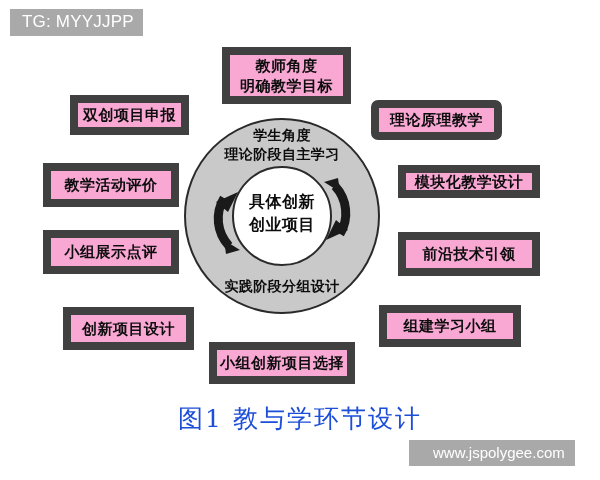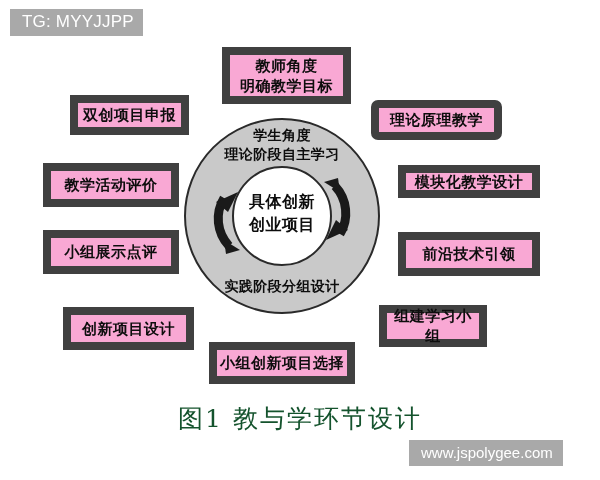--- a/index.html
+++ b/index.html
@@ -30,21 +30,21 @@
     letter-spacing: 0.2px;
     line-height: 20px;
     white-space: nowrap;
   }
 
   
   .watermark {
     position: absolute;
     left: 409px;
     top: 440px;
-    padding: 3px 10px 4px 12px;
+    padding: 3px 10px 4px 24px;
     background: #a9a9a9;
     color: #ffffff;
     font-family: "Liberation Sans", sans-serif;
     font-size: 15px;
     line-height: 19px;
     white-space: nowrap;
   }
 
   
   .diagram {
@@ -81,21 +81,21 @@
   
   .box-l1 { left: 70px; top: 95px;  width: 119px; height: 40px; }
   .box-l2 { left: 43px; top: 163px; width: 136px; height: 44px; }
   .box-l3 { left: 43px; top: 230px; width: 136px; height: 44px; }
   .box-l4 { left: 63px; top: 307px; width: 131px; height: 43px; }
 
   
   .box-r1 { left: 371px; top: 100px; width: 131px; height: 40px; border-radius: 7px; }
   .box-r2 { left: 398px; top: 165px; width: 142px; height: 33px; }
   .box-r3 { left: 398px; top: 232px; width: 142px; height: 44px; }
-  .box-r4 { left: 379px; top: 305px; width: 108px; height: 42px; }
+  .box-r4 { left: 379px; top: 305px; width: 142px; height: 42px; }
 
   
   .box-bottom { left: 209px; top: 342px; width: 146px; height: 42px; }
 
   
   .ring-wrap {
     position: absolute;
     left: 184px;
     top: 118px;
     width: 196px;
@@ -165,21 +165,21 @@
     pointer-events: none;
   }
 
   
   .caption {
     position: absolute;
     left: 0;
     top: 402px;
     width: 600px;
     text-align: center;
-    color: #14532d;
+    color: #1d4ed8;
     font-family: "DejaVu Serif", "Liberation Serif", serif;
     font-size: 25px;
     line-height: 34px;
     letter-spacing: 2px;
   }
 </style>
 </head>
 <body>
 
 <div id="stage">

